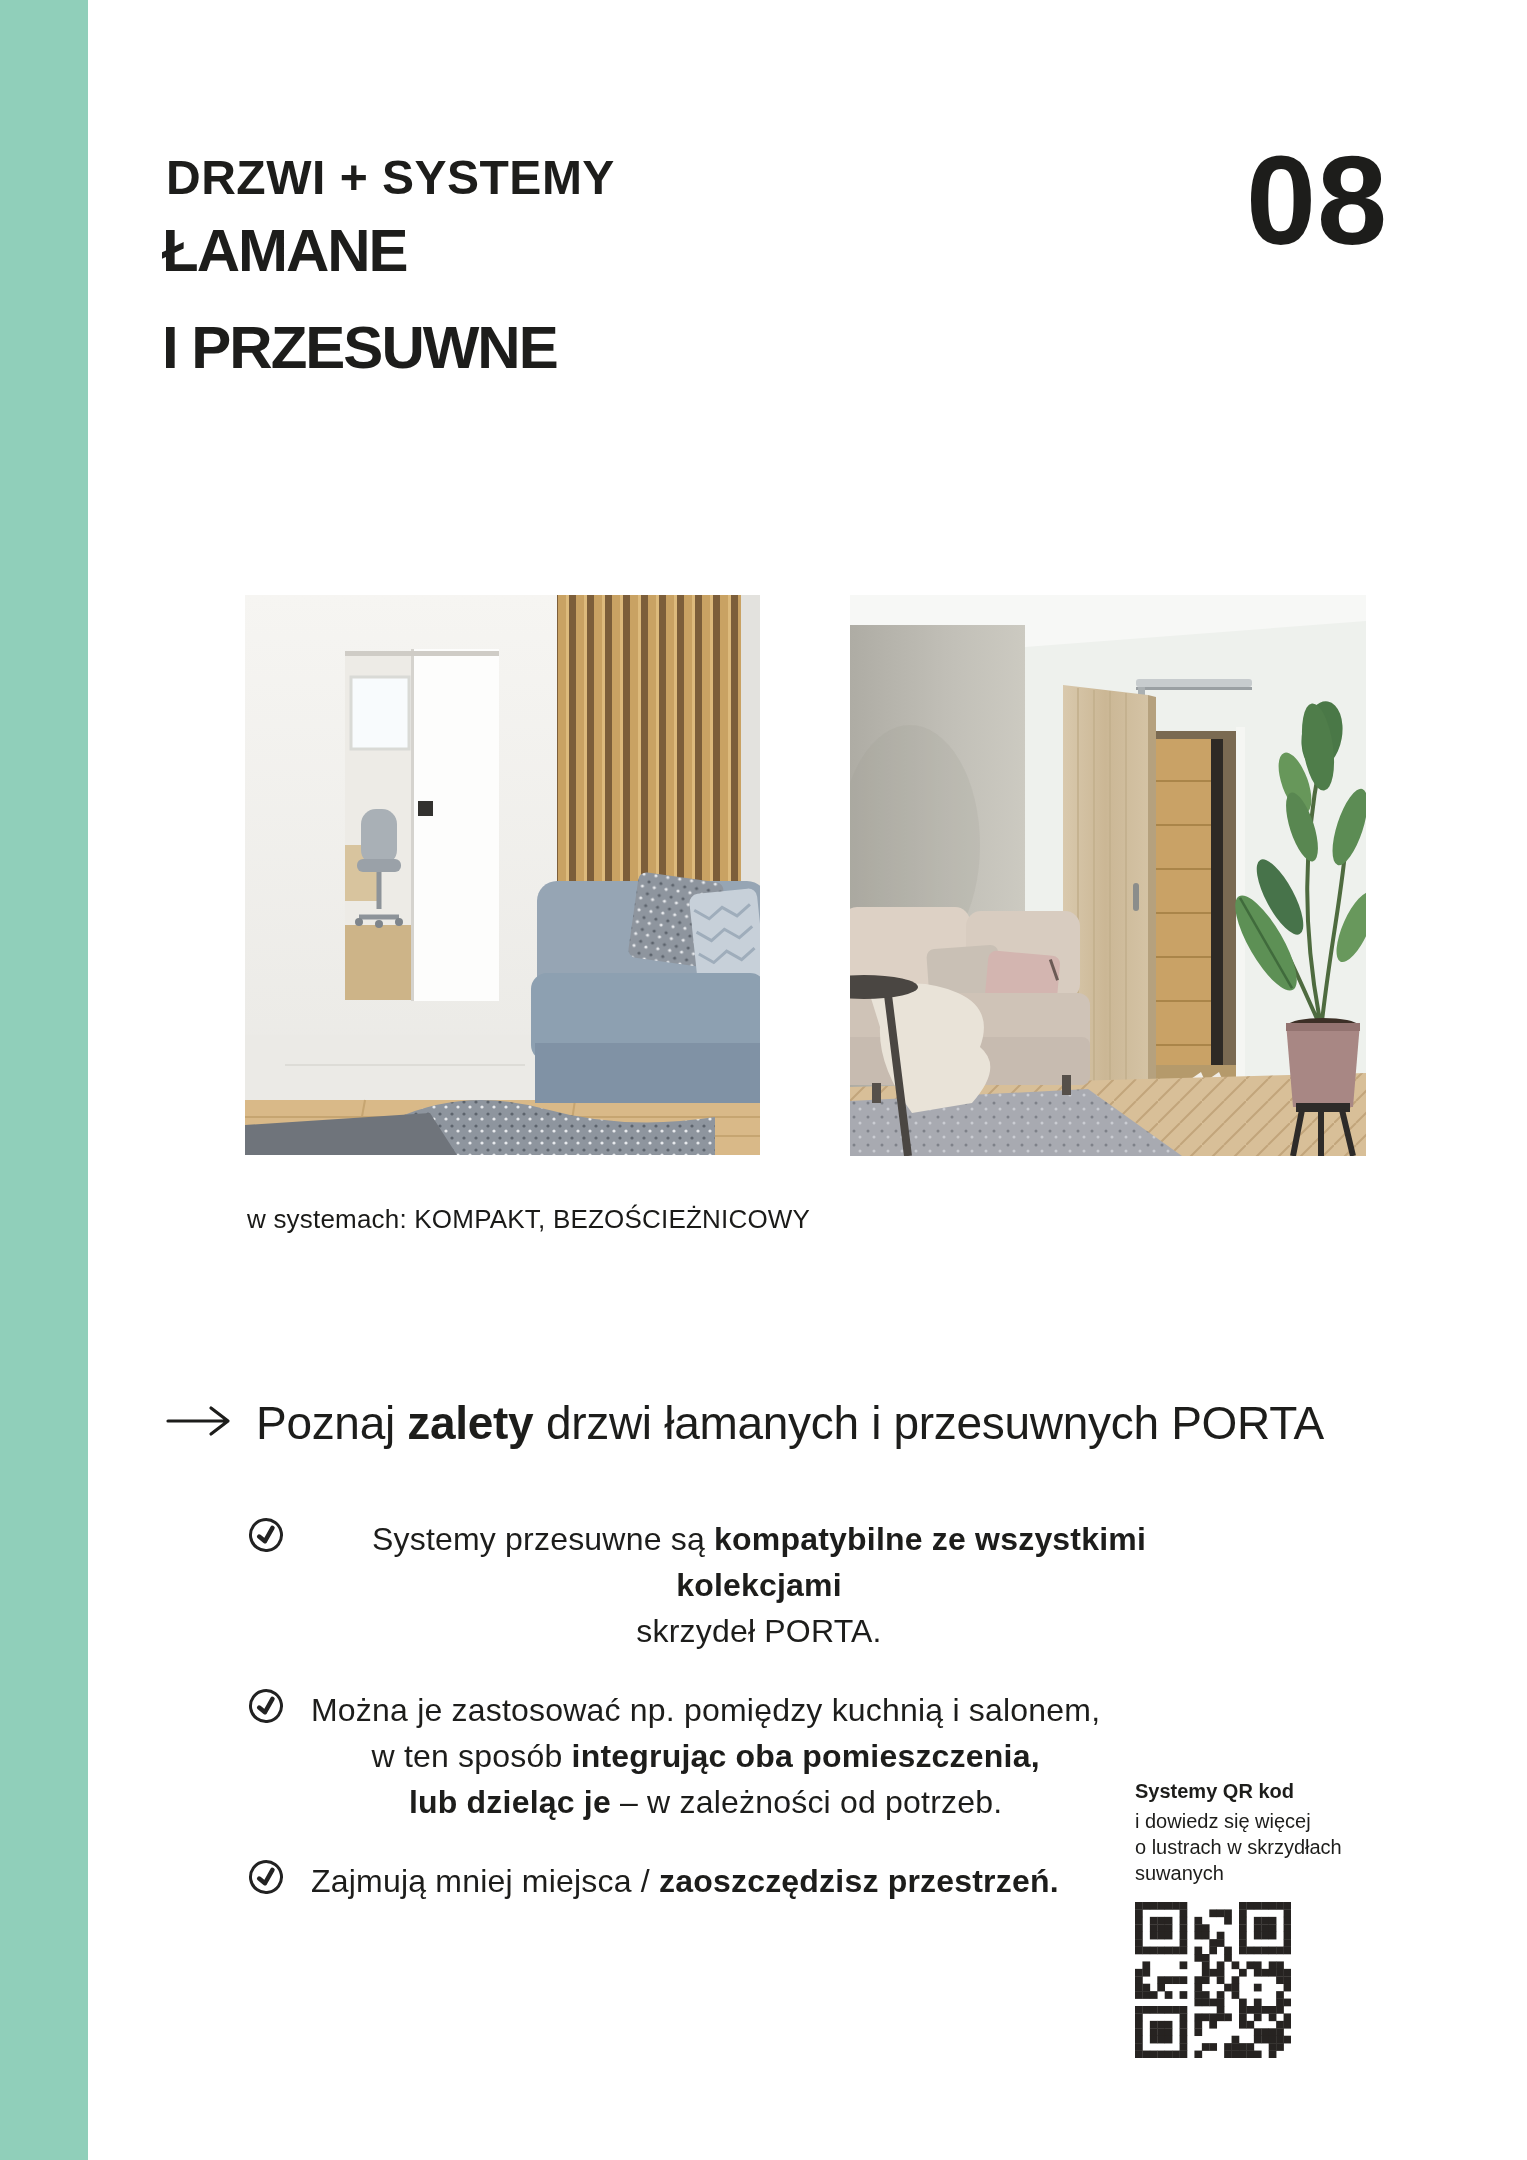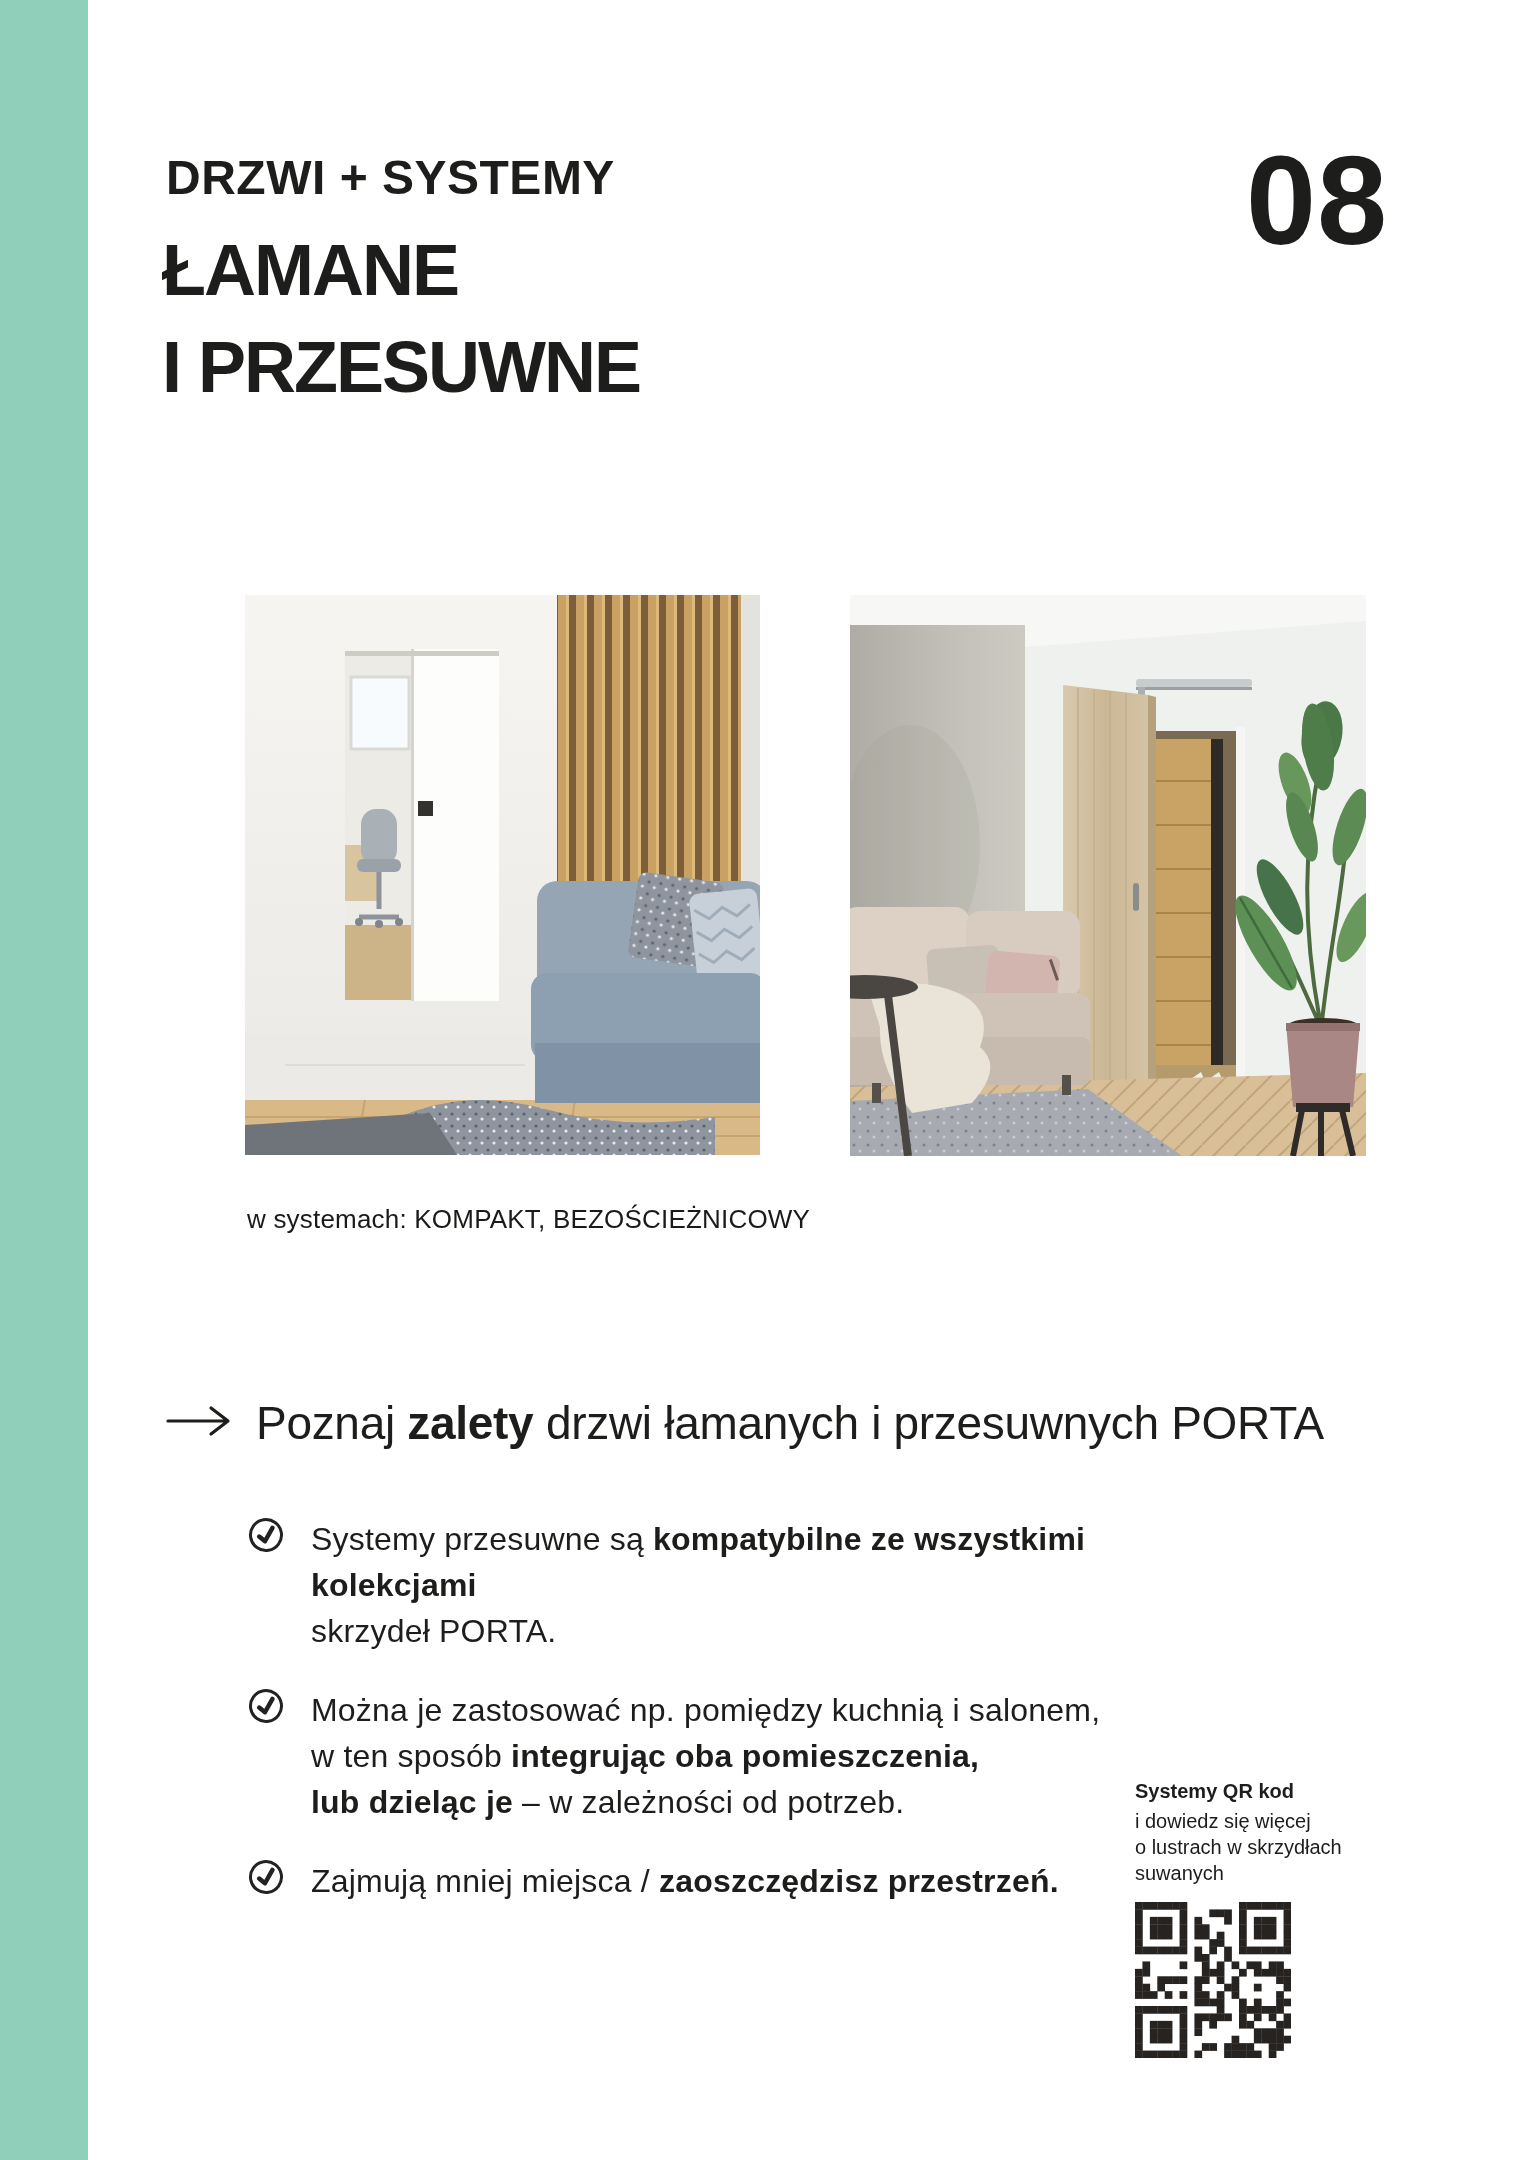--- a/index.html
+++ b/index.html
@@ -2,41 +2,41 @@
 <html lang="pl"><head>
 <meta charset="utf-8">
 <style>
   html,body{margin:0;padding:0;background:#ffffff;}
   .page{
     position:relative;width:1512px;height:2160px;background:#ffffff;overflow:hidden;
     font-family:"Liberation Sans","DejaVu Sans",sans-serif;color:#1d1d1b;
   }
   .green-bar{position:absolute;left:0;top:0;width:88px;height:2160px;background:#90cfba;}
   .kicker{position:absolute;left:166px;top:150px;font-size:48px;font-weight:700;letter-spacing:.5px;white-space:nowrap;}
-  .title{position:absolute;left:162px;top:222px;font-size:72px;font-weight:700;line-height:97px;letter-spacing:-2px;white-space:pre-line;}
+  .title{position:absolute;left:162px;top:202px;font-size:60px;font-weight:700;line-height:97px;letter-spacing:-2px;white-space:pre-line;}
   .pagenum{position:absolute;left:1246px;top:128px;font-size:126px;font-weight:700;letter-spacing:1px;}
   .arrow-heading{position:absolute;display:flex;align-items:center;gap:24px;white-space:nowrap;}
   .arrow-heading .txt{font-size:46px;letter-spacing:-.3px;}
   .arrow-heading .txt b{font-weight:700;}
   #intro-heading{left:166px;top:446px;}
   #benefits-heading{left:166px;top:1396px;}
   .photo{position:absolute;overflow:hidden;background:#eeedea;}
   #photo-left{left:245px;top:595px;width:515px;height:560px;}
   #photo-right{left:850px;top:595px;width:516px;height:561px;}
   .photo svg{display:block;width:100%;height:100%;}
   .caption{position:absolute;top:1204px;color:#1a1a18;}
   #caption-left{left:247px;}
   #caption-right{left:851px;}
   .cap-l1{font-size:24px;letter-spacing:2.2px;margin:0 0 9px 0;}
   .cap-l2{font-size:25px;font-weight:700;letter-spacing:1.1px;margin:0 0 9px 0;}
   .cap-l3{font-size:26px;letter-spacing:.2px;margin:0;}
   .benefits-list{position:absolute;left:247px;top:1516px;width:960px;}
   .benefit-item{display:flex;align-items:flex-start;gap:26px;margin-bottom:33px;}
   .benefit-icon{flex:0 0 38px;height:38px;transform:rotate(-9deg);}
-  .benefit-text{margin:0;font-size:32px;line-height:46px;letter-spacing:.2px;white-space:pre-line;}
+  .benefit-text{margin:0;font-size:32px;line-height:46px;letter-spacing:.2px;white-space:pre-line;text-align:center;}
   .benefit-text .b{font-weight:700;}
   .qr-block{position:absolute;left:1135px;top:1780px;width:280px;}
   .qr-title{margin:0 0 5px 0;font-size:20px;font-weight:700;}
   .qr-line{margin:0;font-size:20px;line-height:26px;}
   .qr-code{margin-top:16px;width:156px;height:156px;display:block;}
 </style>
 </head>
 <body>
 
 <div class="page">

